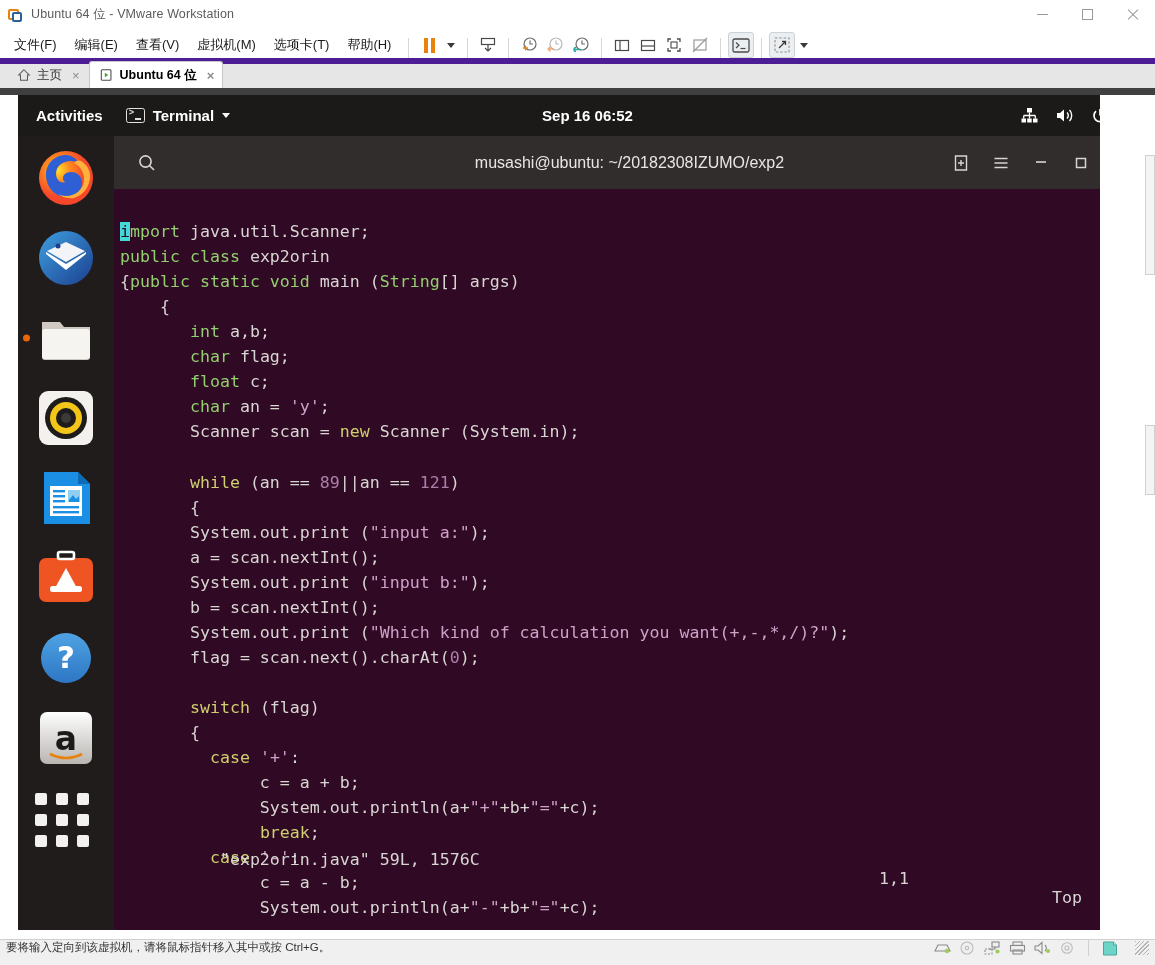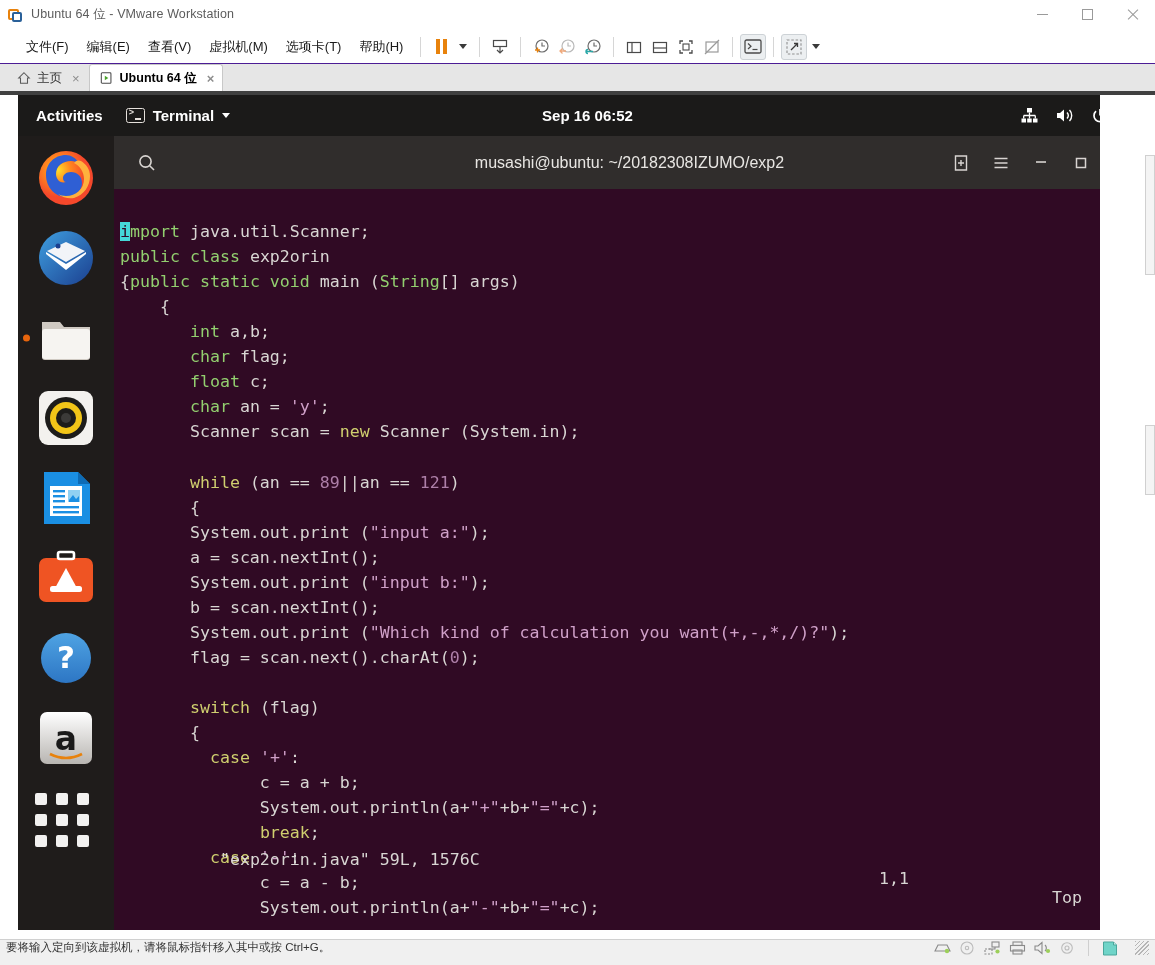--- a/index.html
+++ b/index.html
@@ -55,23 +55,23 @@
     content: ""; position: absolute; left: -1px; top: 5px;
     width: 14px; height: 1px; background: #9a9a9a;
   }
   .wclose::before { transform: rotate(45deg); }
   .wclose::after { transform: rotate(-45deg); }
 
   
   #menubar {
     height: 34px; min-height: 34px;
     background: #ffffff;
-    display: flex; align-items: center;
-    padding-left: 18px;
-    border-bottom: 1px solid #4c1d95;
+    display: flex; align-items: flex-end;
+    padding-left: 6px;
+    border-bottom: 6px solid #4c1d95;
   }
   #menubar .menu-item {
     font-size: 13px; color: #1a1a1a;
     padding: 4px 8px; margin-right: 2px;
     white-space: nowrap;
   }
   .tb-sep { width: 1px; height: 20px; background: #d6d6d6; margin: 0 7px; }
   .tb-btn {
     width: 26px; height: 26px;
     display: flex; align-items: center; justify-content: center;
@@ -85,21 +85,21 @@
   
   .ic-pause { display: flex; gap: 3px; }
   .ic-pause i { display: block; width: 4px; height: 15px; background: #e8820c; }
 
   
   #tabstrip {
     height: 31px; min-height: 31px;
     background: #e6e6e6;
     display: flex; align-items: flex-end;
     padding-left: 6px;
-    border-bottom: 4px solid #404040;
+    border-bottom: 7px solid #404040;
   }
   .vtab {
     height: 27px; display: flex; align-items: center;
     padding: 0 8px 0 10px; gap: 6px;
     font-size: 12.5px; color: #333;
     border: 1px solid transparent; border-bottom: none;
     border-radius: 3px 3px 0 0;
     white-space: nowrap;
   }
   .vtab.active {

